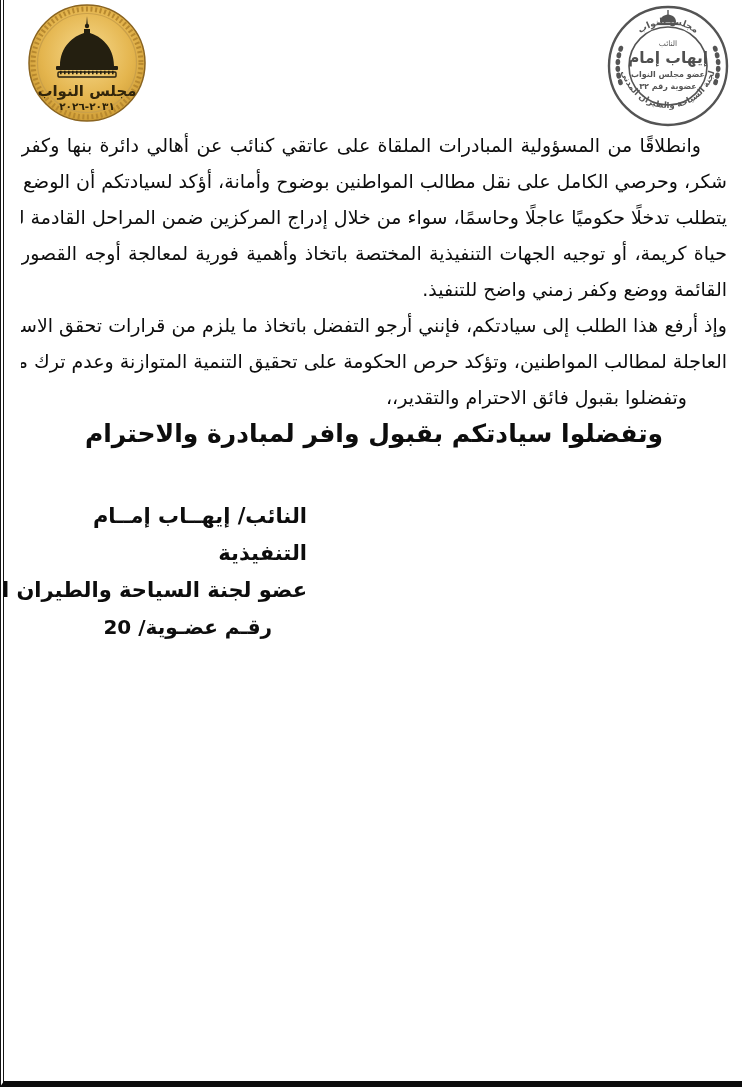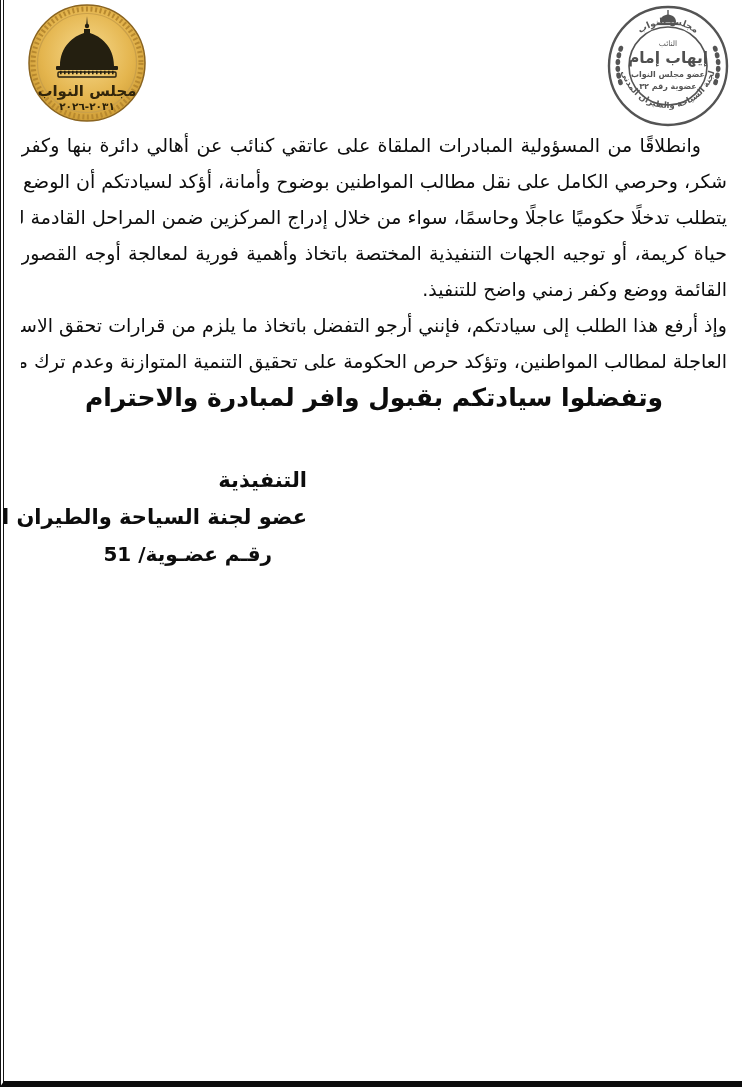--- a/index.html
+++ b/index.html
@@ -121,22 +121,24 @@
         <div class="bline">وانطلاقًا من المسؤولية المبادرات الملقاة على عاتقي كنائب عن أهالي دائرة بنها وكفر</div>
         <div class="bline">شكر، وحرصي الكامل على نقل مطالب المواطنين بوضوح وأمانة، أؤكد لسيادتكم أن الوضع الحالي</div>
         <div class="bline">يتطلب تدخلًا حكوميًا عاجلًا وحاسمًا، سواء من خلال إدراج المركزين ضمن المراحل القادمة لمبادرة</div>
         <div class="bline">حياة كريمة، أو توجيه الجهات التنفيذية المختصة باتخاذ وأهمية فورية لمعالجة أوجه القصور</div>
         <div class="bline">القائمة ووضع وكفر زمني واضح للتنفيذ.</div>
       </div>
     <div class="para para2">
         <div class="bline">وإذ أرفع هذا الطلب إلى سيادتكم، فإنني أرجو التفضل باتخاذ ما يلزم من قرارات تحقق الاستجابة</div>
         <div class="bline">العاجلة لمطالب المواطنين، وتؤكد حرص الحكومة على تحقيق التنمية المتوازنة وعدم ترك مناطق</div>
       </div>
+    <div class="closing">وتفضلوا بقبول فائق الاحترام والتقدير،،</div>
     <div class="salutation">وتفضلوا سيادتكم بقبول وافر لمبادرة والاحترام</div>
 
     <div class="signature">
+        <div class="sline">النائب/ إيهــاب إمــام</div>
         <div class="sline">التنفيذية</div>
         <div class="sline">عضو لجنة السياحة والطيران المدنى</div>
-        <div class="sline">رقـم عضـوية/ 51</div>
+        <div class="sline">رقـم عضـوية/ 20</div>
       </div>
   </div>
 
 </div>
 
 </body></html>

